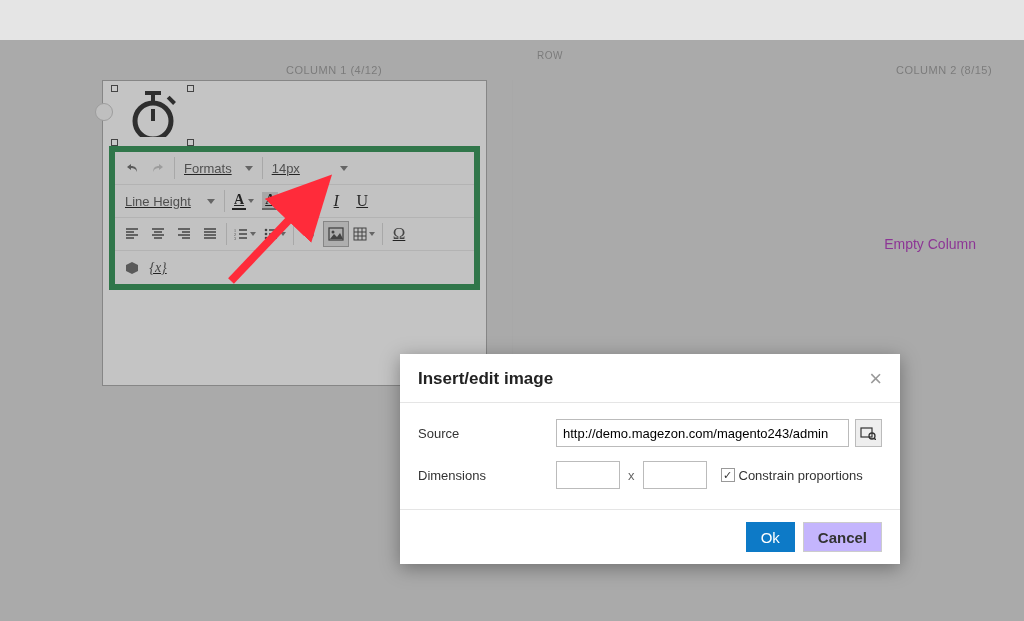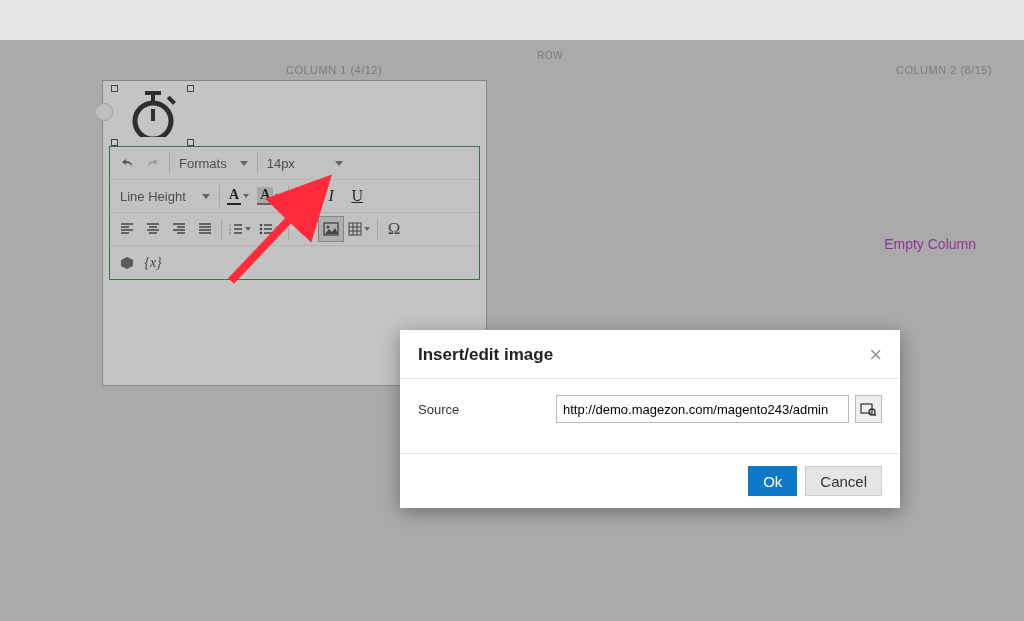--- a/index.html
+++ b/index.html
@@ -100,21 +100,22 @@
       border-radius: 50%;
       border: 1px solid #bbb;
       background: #f0f0f0;
     }
     .toolbar {
       position: absolute;
       top: 65px;
       left: 6px;
       right: 6px;
       background: #f4f4f4;
-      border: 1px solid #15803d;
+      border: 6px solid #15803d;
+      text-decoration: underline;
     }
     .toolbar-row {
       display: flex;
       align-items: center;
       height: 33px;
       border-bottom: 1px solid #ddd;
       padding: 0 4px;
     }
     .toolbar-row:last-child { border-bottom: none; }
     .tb-sep {
@@ -179,21 +180,21 @@
     }
     .overlay-dim {
       position: absolute;
       inset: 0;
       background: rgba(100,100,100,0.35);
       pointer-events: none;
     }
     
     .modal {
       position: absolute;
-      top: 290px;
+      top: 314px;
       left: 400px;
       width: 500px;
       background: #fff;
       box-shadow: 0 4px 18px rgba(0,0,0,0.35);
       font-size: 13px;
       color: #333;
     }
     .modal-header {
       display: flex;
       justify-content: space-between;
@@ -287,22 +288,23 @@
       cursor: pointer;
       display: flex;
       align-items: center;
     }
     .btn-primary {
       background: #0d7ac7;
       border-color: #0d7ac7;
       color: #fff;
     }
     .btn-default {
-      background: #e5e5e5;
+      background: #c4b5fd;
       color: #333;
+      font-weight: bold;
     }
   </style>
 </head>
 <body>
 
 <div class="page-bg">
 
   <div class="canvas">
     <div class="row-label">ROW</div>
     <div class="col-label-1">COLUMN 1 (4/12)</div>
@@ -483,20 +485,32 @@
             <svg width="16" height="14" viewBox="0 0 16 14">
                 <rect x="1" y="2" width="11" height="9" fill="none" stroke="#333" stroke-width="1.2"></rect>
                 <circle cx="12" cy="10" r="3" fill="none" stroke="#333" stroke-width="1.3"></circle>
                 <line x1="14" y1="12" x2="16" y2="14" stroke="#333" stroke-width="1.5"></line>
               </svg>
           </div>
         </div>
       </div>
 
 
+      <div class="form-row" style="margin-bottom:4px">
+        <div class="form-label">Dimensions</div>
+        <div class="form-ctrl">
+          <input type="text" class="dim-input" value="" style="">
+          <span class="dim-x">x</span>
+          <input type="text" class="dim-input" value="" style="">
+          <label class="checkbox-wrap">
+            <span class="checkbox-box">✓</span>
+            <span>Constrain proportions</span>
+          </label>
+        </div>
+      </div>
 
     </div>
     <div class="modal-footer">
       <div class="btn btn-primary">Ok</div>
       <div class="btn btn-default">Cancel</div>
     </div>
   </div>
 
 </div>
 

